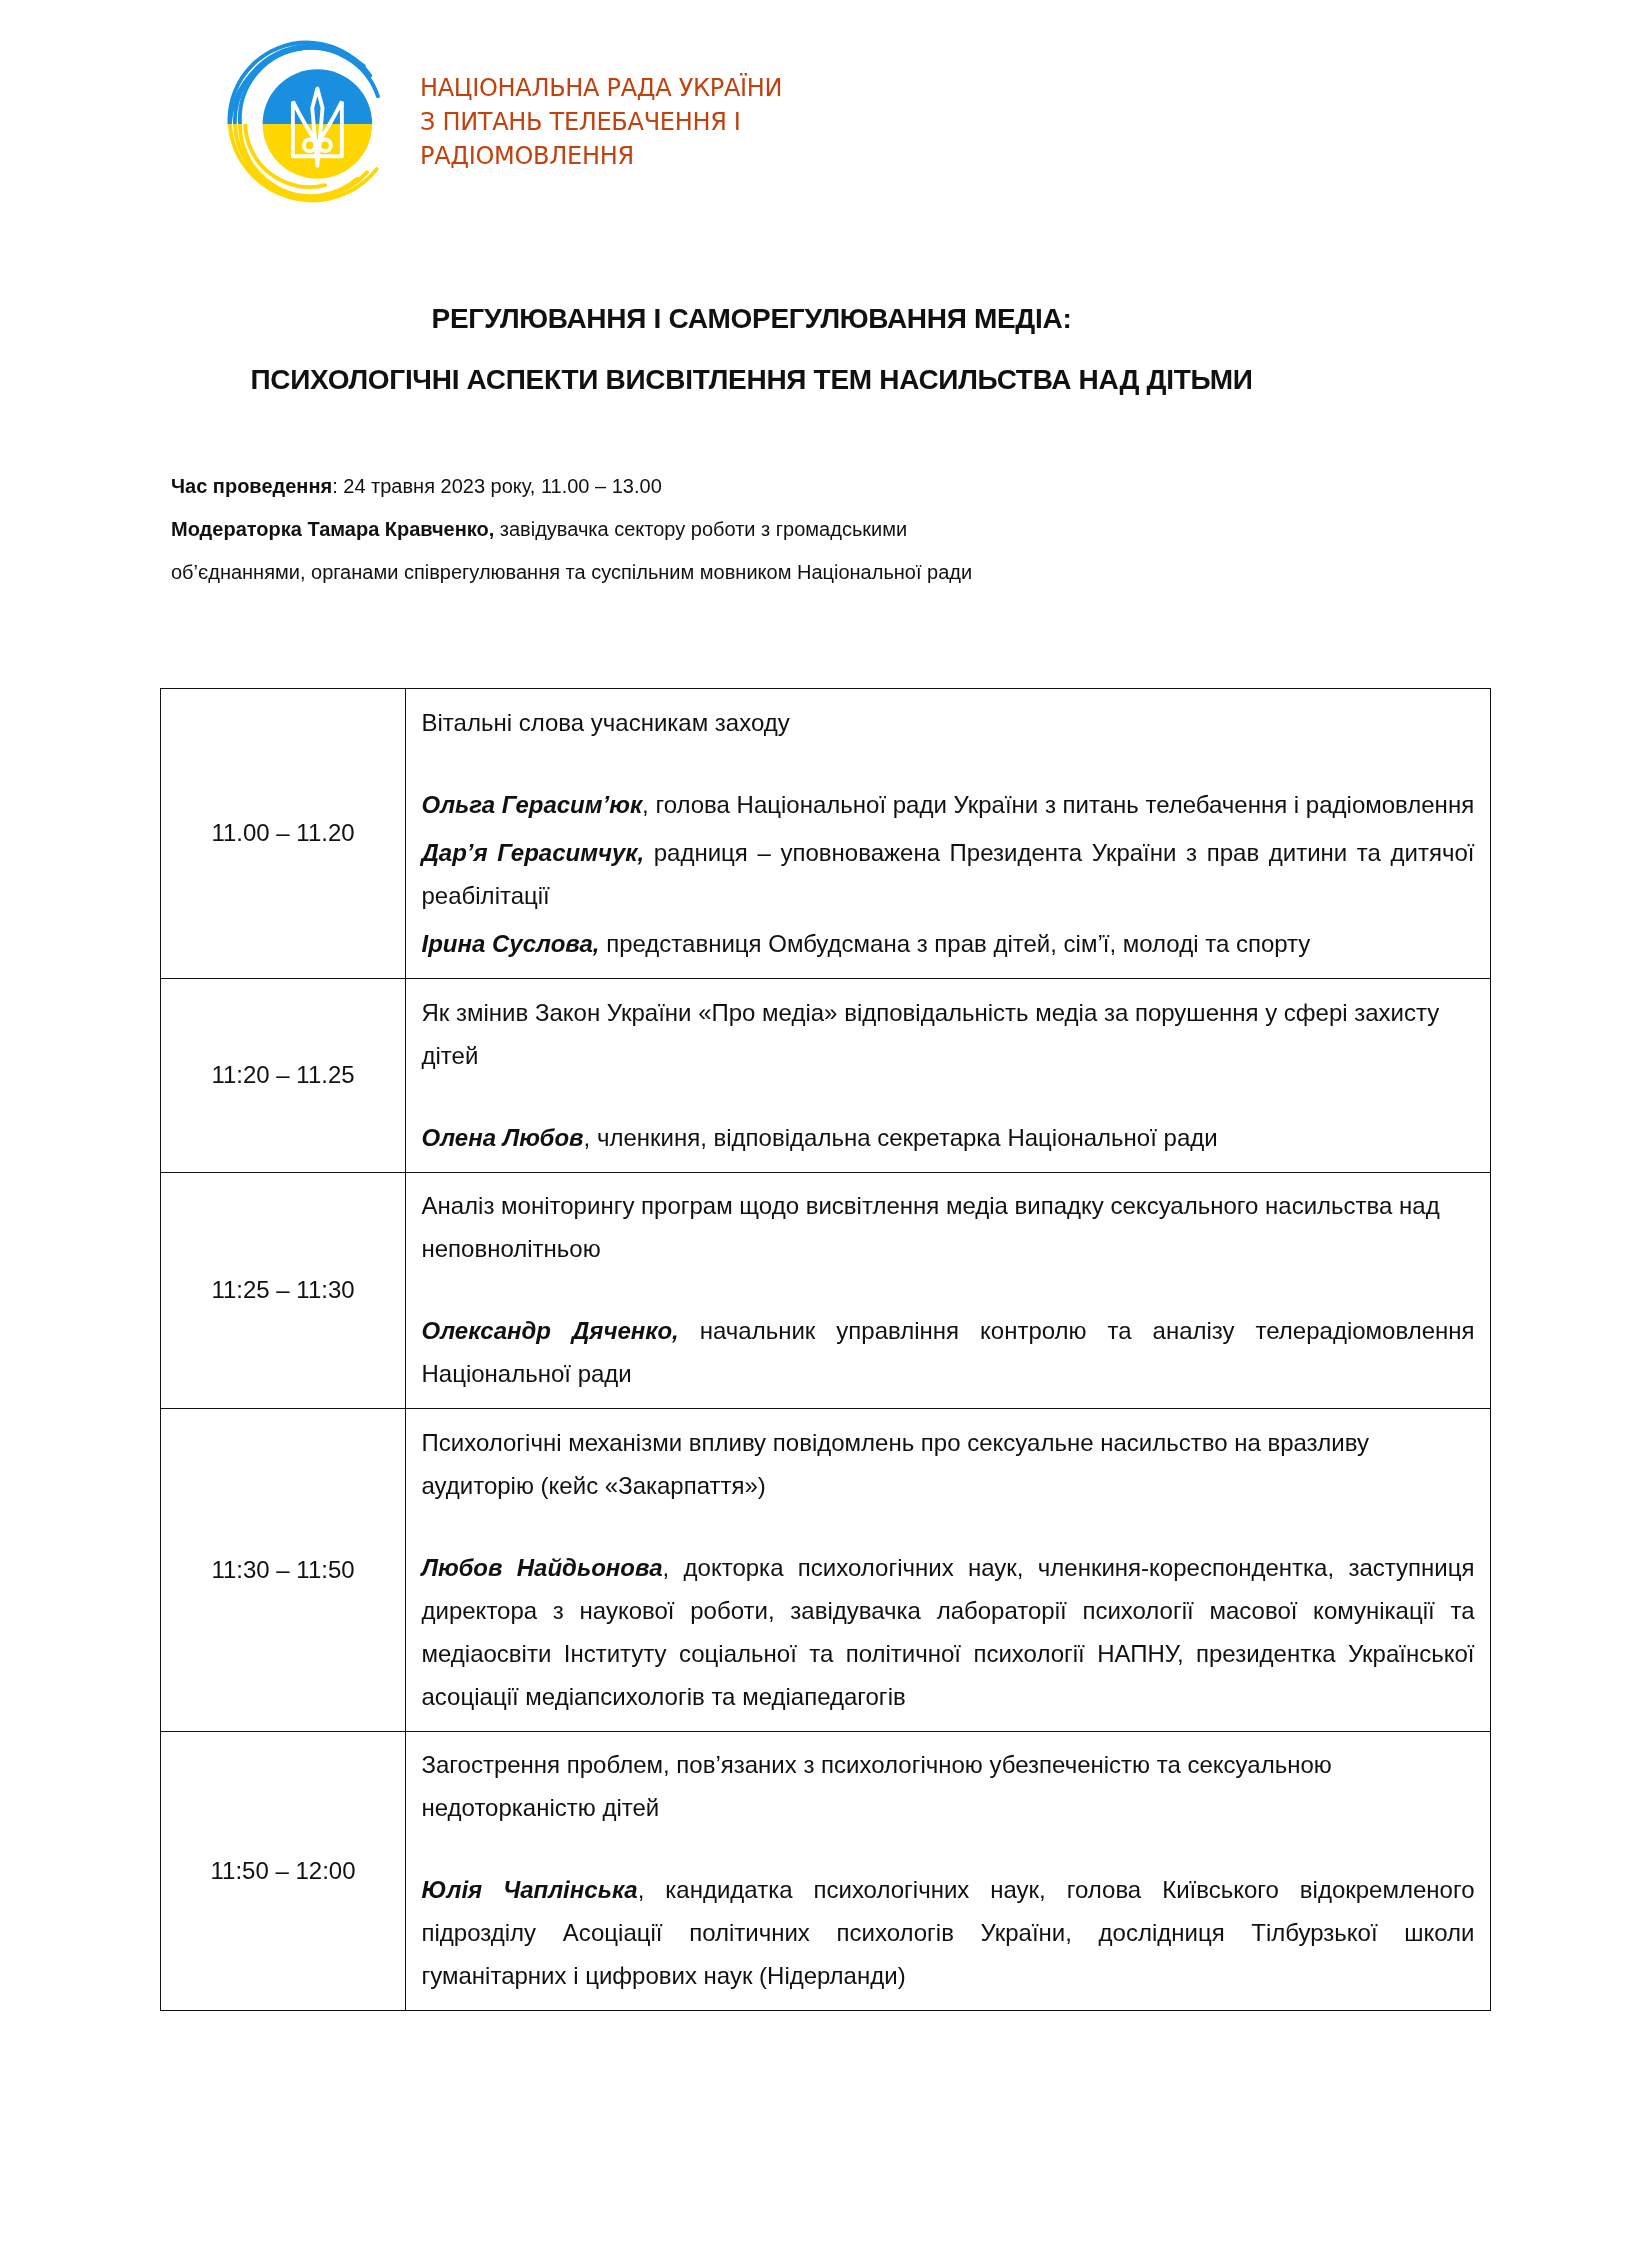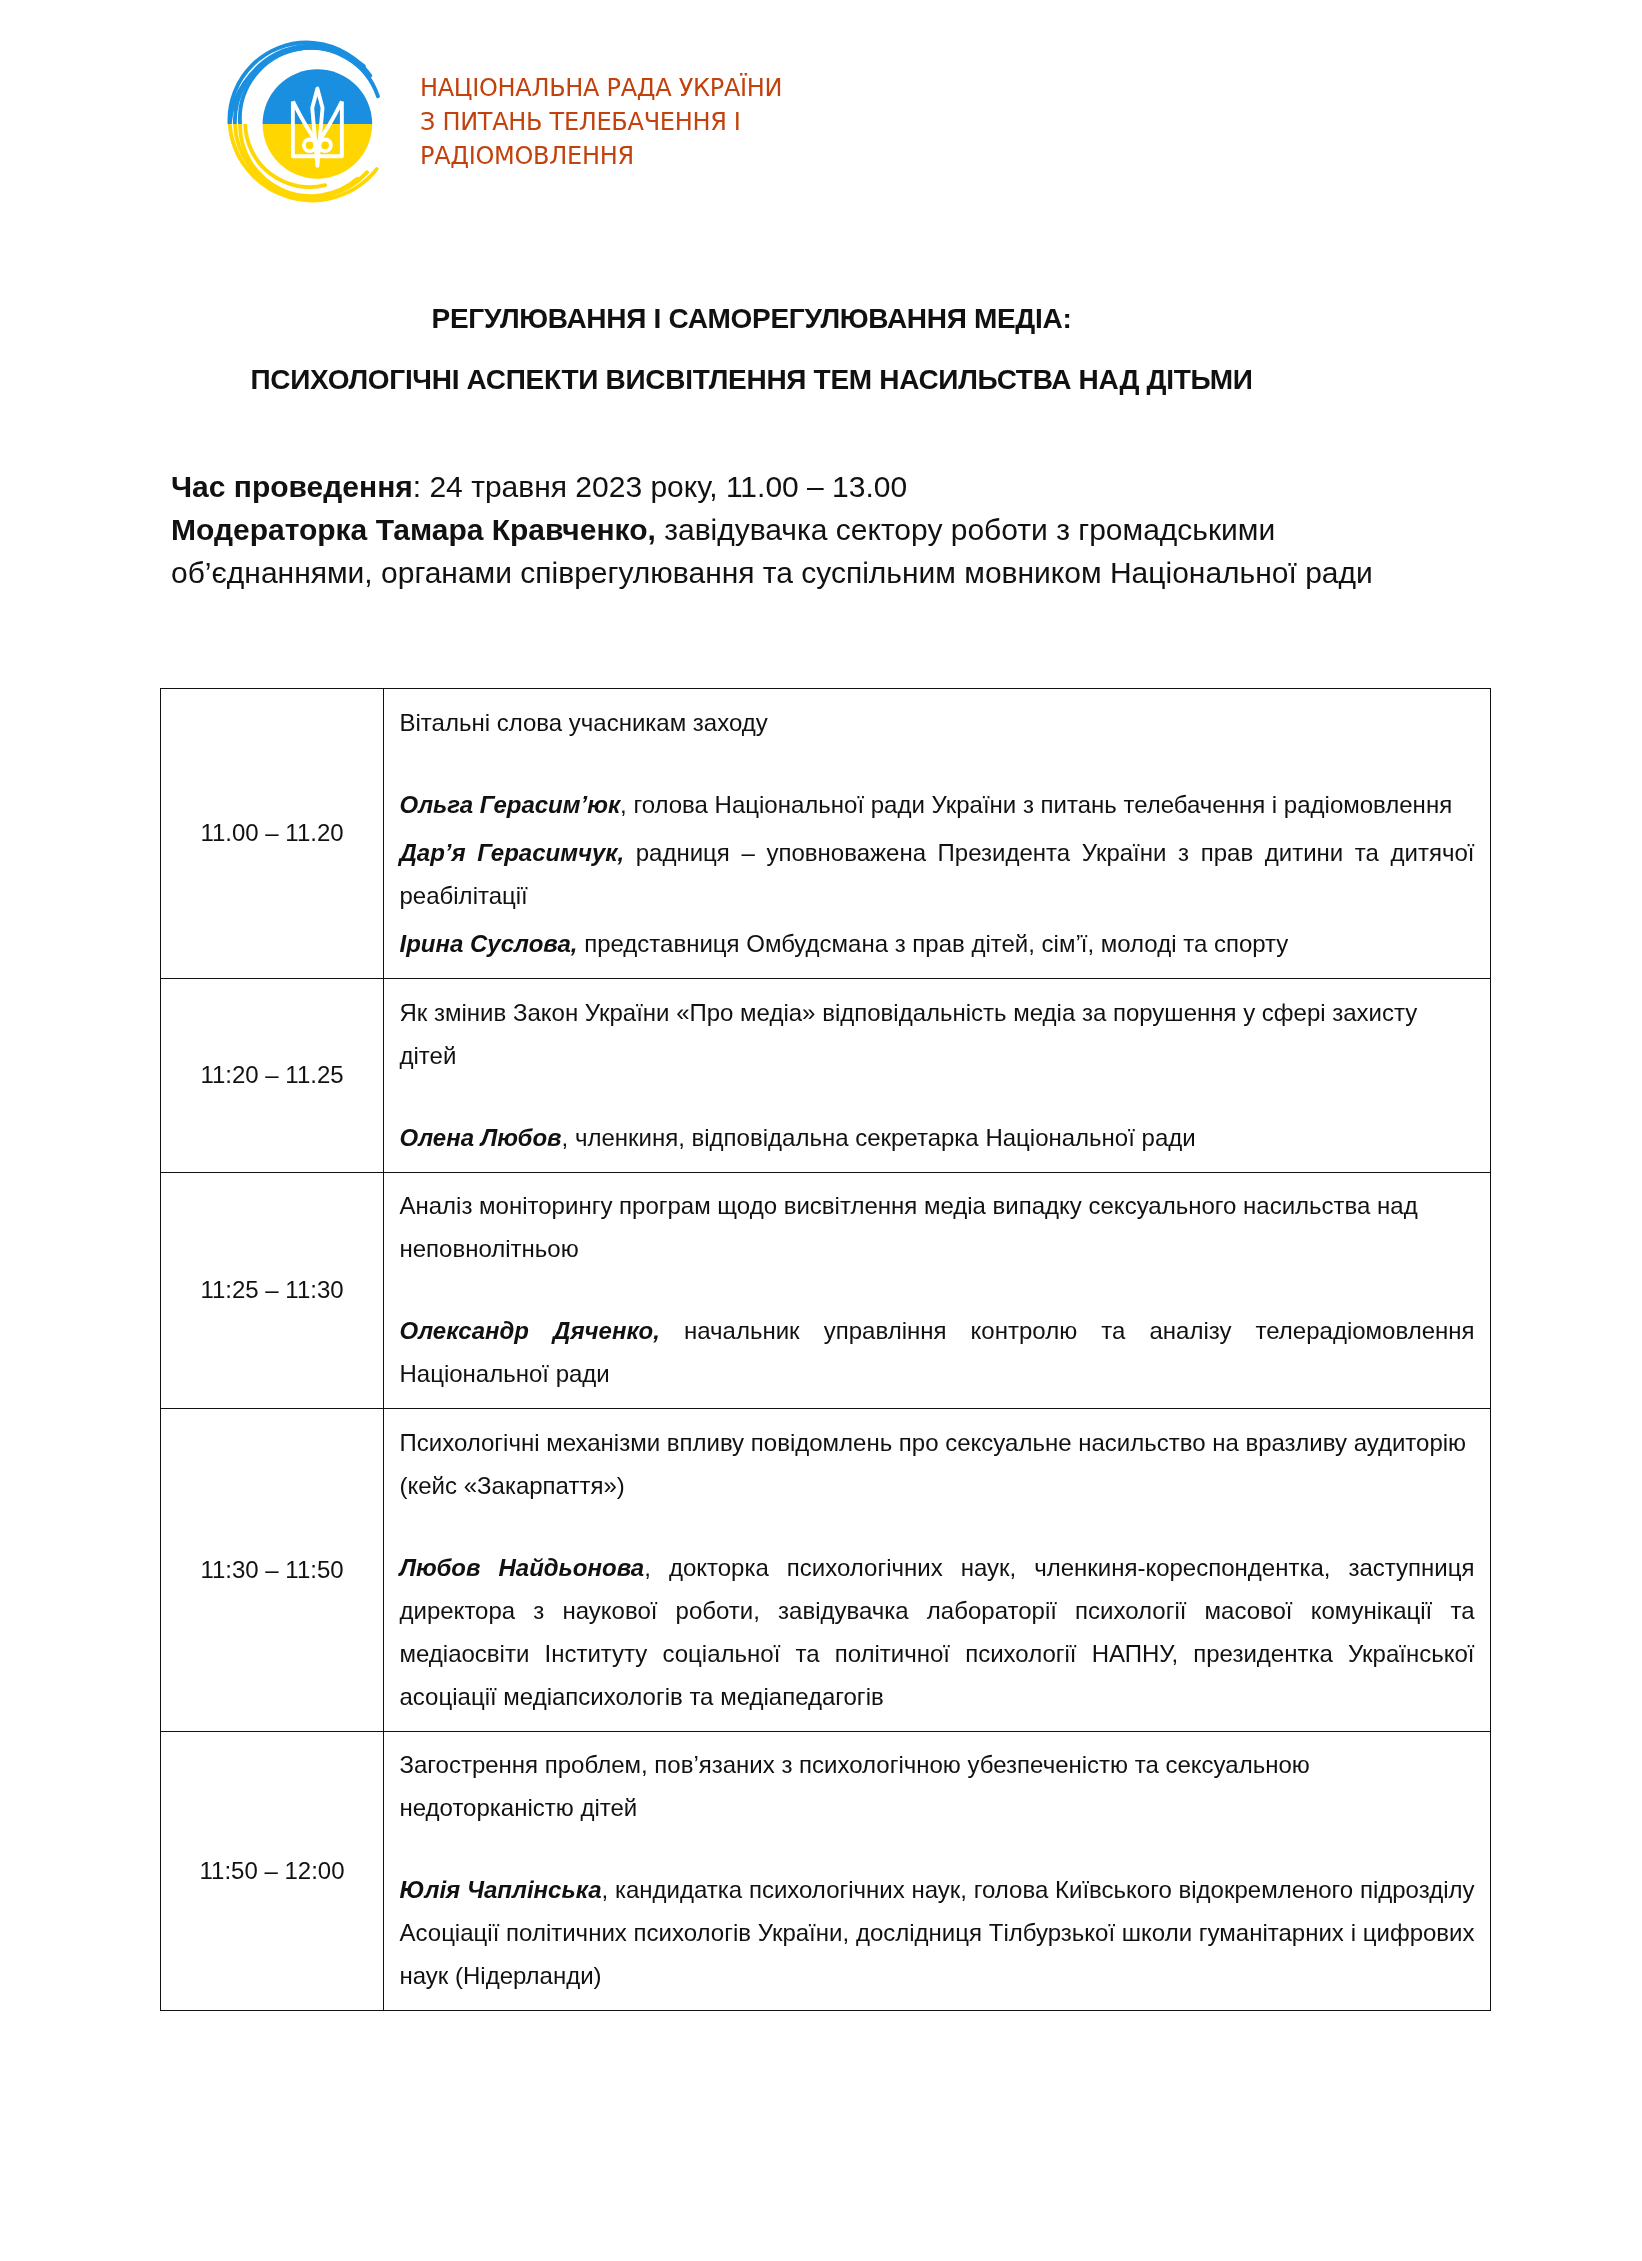--- a/index.html
+++ b/index.html
@@ -13,29 +13,29 @@
     font-family: "DejaVu Sans", sans-serif; font-size: 24px; line-height: 34px;
     color: #c2410c; letter-spacing: -0.3px;
   }
   .org-name div { white-space: nowrap; }
   .title {
     position: absolute; left: 0; width: 1503px; text-align: center;
     font-weight: bold; font-size: 28px; letter-spacing: -0.3px;
   }
   .title.t1 { top: 303px; }
   .title.t2 { top: 364px; }
-  .info { position: absolute; left: 171px; top: 465px; font-size: 30px; line-height: 43px; }
+  .info { position: absolute; left: 171px; top: 465px; font-size: 20px; line-height: 43px; }
   .info .row { white-space: nowrap; }
   .info b { font-weight: bold; }
   table.agenda {
     position: absolute; left: 160px; top: 688px; width: 1331px;
     border-collapse: collapse; font-size: 24px;
   }
   table.agenda td { border: 1.9px solid #111; vertical-align: middle; }
-  td.time { width: 220px; text-align: center; padding: 1px; }
+  td.time { width: 220px; text-align: center; padding: 12px; }
   td.content { padding: 11.6px 15.5px 13px 15.5px; line-height: 43px; }
   .topic { font-weight: normal; }
   .speaker { margin-top: 39px; text-align: justify; }
   .speaker .sname { font-weight: bold; font-style: italic; }
   .speaker + .speaker { margin-top: 5.2px; }
 </style>
 </head>
 <body>
 
 <div class="logo">

